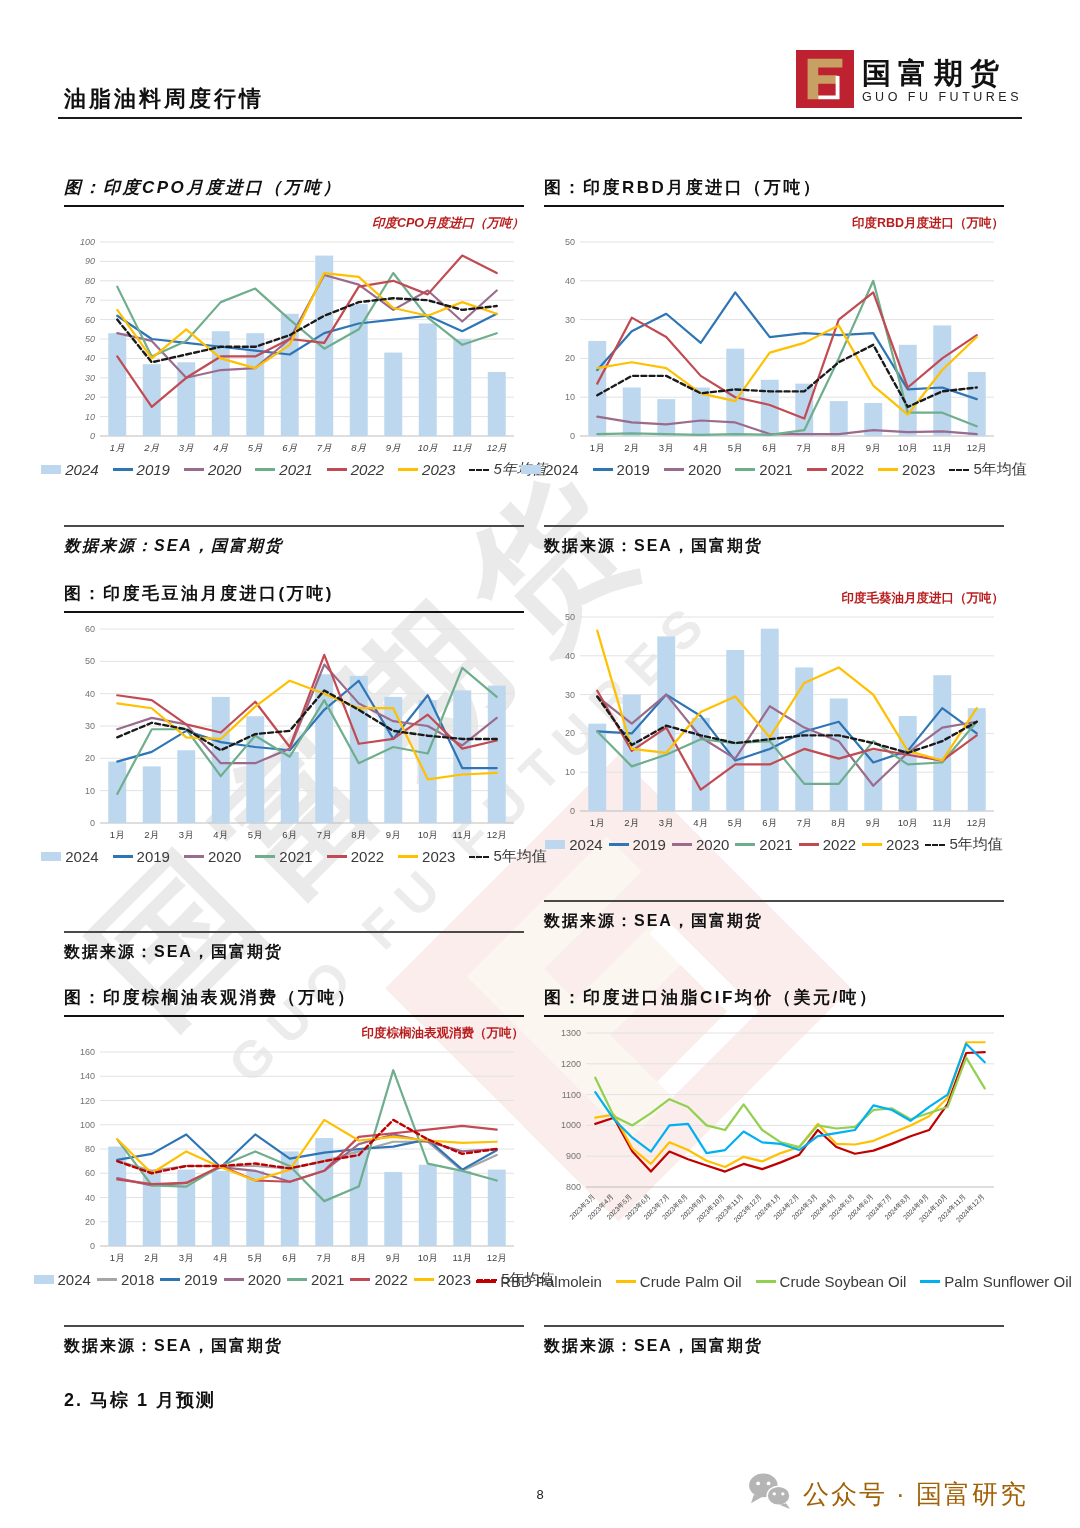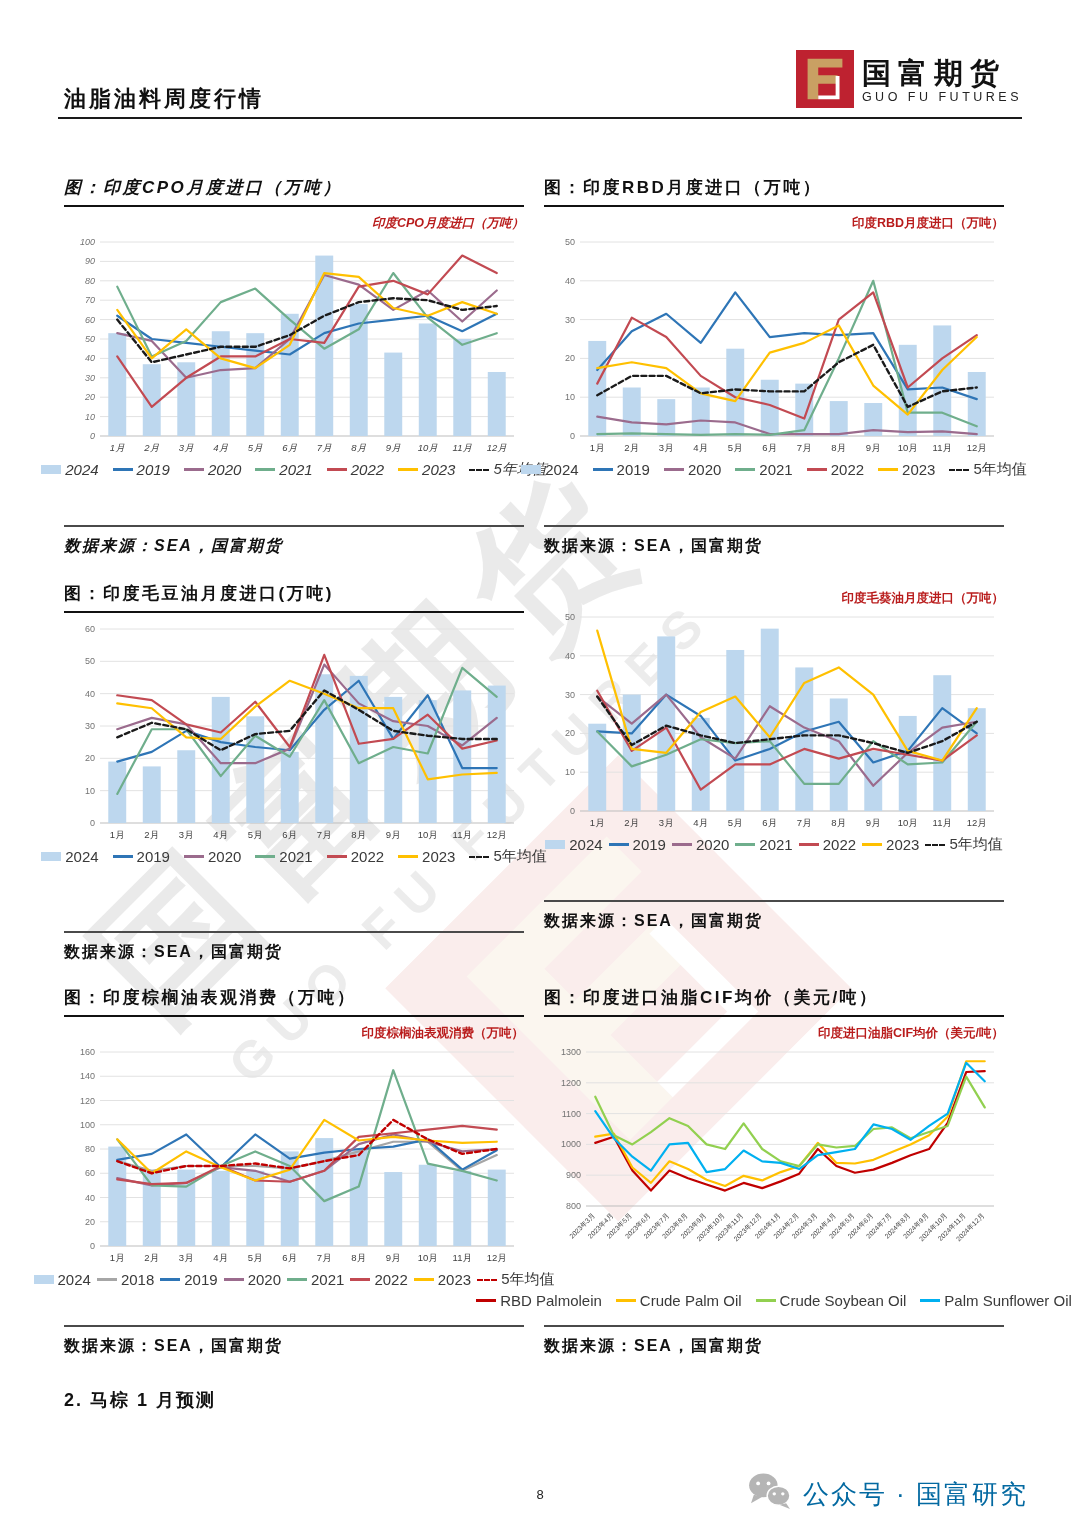--- a/index.html
+++ b/index.html
@@ -36,21 +36,21 @@
   .legend.tight .lg-item{margin:0 3px;}
   .lg-item .sw{display:inline-block;width:20px;margin-right:4px;}
   .sw.bar{height:9px;}
   .sw.line,.sw.dashed{height:0;}
   .src{margin-top:10px;border-top:2px solid #4a4a4a;padding-top:9px;
        font-size:16px;font-weight:bold;letter-spacing:2px;}
   
   .sec-h{position:absolute;left:64px;top:1388px;font-size:18px;font-weight:bold;letter-spacing:2px;z-index:2;}
   .page-num{position:absolute;left:0;right:0;top:1487px;text-align:center;font-size:13px;color:#222;z-index:2;}
   .wechat{position:absolute;right:52px;top:1472px;display:flex;align-items:center;gap:10px;
-          color:#0369a1;font-size:26px;letter-spacing:2px;z-index:2;}
+          color:#a16207;font-size:26px;letter-spacing:2px;z-index:2;}
 </style>
 </head>
 <body>
 
 <div class="doc-title">油脂油料周度行情</div>
 <div class="brand">
   <span>
     <svg width="58" height="58" viewBox="0 0 60 60">
       <rect width="60" height="60" fill="#BE2230"></rect>
       <path d="M12 9 h36 v9 h-25 v8 h20 v9 h-20 v16 h-11 z" fill="#C9A063"></path>
@@ -503,21 +503,20 @@
           <span>5年均值</span>
         </span>
       </div>
   </div>
   <div class="src">数据来源：SEA，国富期货</div>
 </section>
 
 <section class="block row3" id="b5">
   <h3 class="fig-h">图：印度进口油脂CIF均价（美元/吨）</h3>
   <div class="card">
-    <div class="chart-title">印度进口油脂CIF均价（美元/吨）</div>
     <svg class="plot" width="460" height="246" viewBox="0 0 460 246">
         <line x1="42" x2="450" y1="162" y2="162" stroke="#bdbdbd" stroke-width="1"></line>
         <text x="37" y="165" text-anchor="end" font-size="9" fill="#737373">800</text>
         <line x1="42" x2="450" y1="131.2" y2="131.2" stroke="#e2e2e2" stroke-width="1"></line>
         <text x="37" y="134.2" text-anchor="end" font-size="9" fill="#737373">900</text>
         <line x1="42" x2="450" y1="100.4" y2="100.4" stroke="#e2e2e2" stroke-width="1"></line>
         <text x="37" y="103.4" text-anchor="end" font-size="9" fill="#737373">1000</text>
         <line x1="42" x2="450" y1="69.60000000000001" y2="69.60000000000001" stroke="#e2e2e2" stroke-width="1"></line>
         <text x="37" y="72.60000000000001" text-anchor="end" font-size="9" fill="#737373">1100</text>
         <line x1="42" x2="450" y1="38.8" y2="38.8" stroke="#e2e2e2" stroke-width="1"></line>

